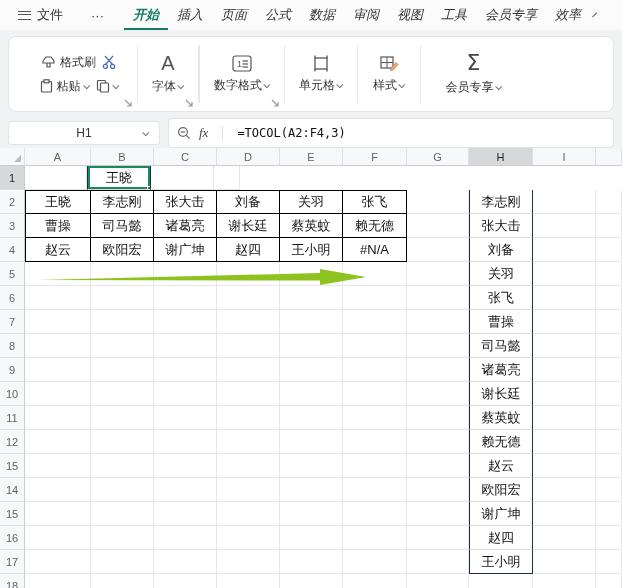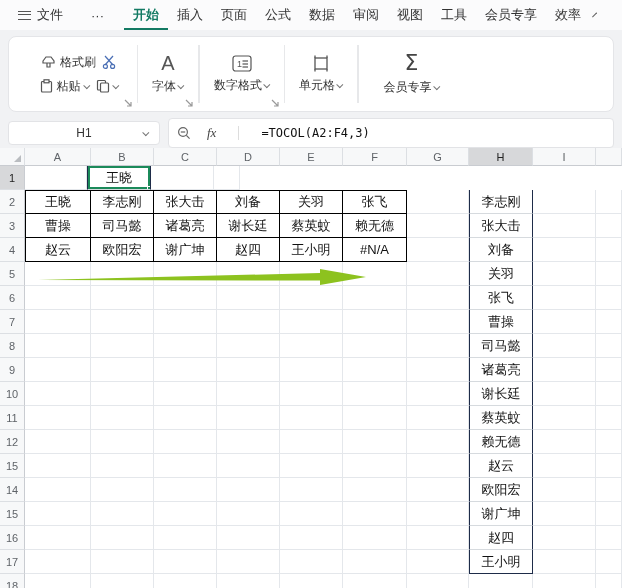--- a/index.html
+++ b/index.html
@@ -6,21 +6,21 @@
   html,body { width:622px; height:588px; overflow:hidden; background:#fff;
     font-family:"Liberation Sans","DejaVu Sans",sans-serif; color:#333; }
 
   
   .menubar { height:30px; background:#fbfbfc; display:flex; align-items:center;
     padding:0 10px; font-size:13px; white-space:nowrap; }
   .menubar .mi { padding:0 8px; height:30px; display:flex; align-items:center; cursor:default; }
   .hamburger { width:13px; height:9px; border-top:1.5px solid #555; border-bottom:1.5px solid #555; position:relative; margin-right:6px;}
   .hamburger:before { content:""; position:absolute; left:0; right:0; top:2.5px; border-top:1.5px solid #555;}
   .vdiv { width:1px; height:14px; background:#ddd; margin:0 6px; }
-  .tabs { display:flex; align-items:center; }
+  .tabs { display:flex; align-items:center;font-style:italic; }
   .tab { padding:0 9px; height:30px; line-height:29px; color:#333; }
   .tab.active { color:#137a63; font-weight:bold; border-bottom:2.5px solid #137a63; }
   .chev-r { width:6px; height:6px; border-top:1.5px solid #666; border-right:1.5px solid #666; transform:rotate(45deg); margin:0 4px; }
   .searchwrap { margin-left:10px; display:flex; align-items:center; }
 
   
   .toolbarzone { height:88px; background:#f1f2f4; padding:6px 8px; }
   .panel { background:#fff; border:1px solid #e4e5e8; border-radius:8px; height:76px;
     display:flex; align-items:stretch; position:relative; }
   .group { display:flex; flex-direction:column; align-items:center; justify-content:center;
@@ -37,21 +37,21 @@
   .icolines { width:16px; height:12px; display:flex; flex-direction:column; justify-content:space-between; align-items:center;}
   .icolines i { display:block; height:1.5px; background:#555; }
   .icolines i:nth-child(1){width:16px;} .icolines i:nth-child(2){width:11px;} .icolines i:nth-child(3){width:16px;}
 
   
   .fbar { height:30px; background:#f1f2f4; display:flex; align-items:center; padding:0 8px; gap:8px; }
   .namebox { width:152px; height:24px; background:#fff; border:1px solid #e2e3e6; border-radius:4px;
     display:flex; align-items:center; justify-content:center; font-size:12px; position:relative; }
   .namebox .caret { position:absolute; right:10px; }
   .ffield { flex:1; height:24px; background:#fff; border:1px solid #e2e3e6; border-radius:4px;
-    display:flex; align-items:center; padding:14px 8px; gap:16px; }
+    display:flex; align-items:center; padding:14px 8px; gap:8px; }
   .fx { font-family:"Liberation Serif",serif; font-style:italic; font-size:13px; color:#444; }
   .ftext { font-family:"DejaVu Sans Mono",monospace; font-size:12px; color:#111; }
 
   
   .grid { position:relative; width:622px; height:440px; background:#fff; overflow:hidden; font-size:13px; }
   .hrow, .grow { display:flex; }
   .hrow { height:18px; }
   .grow { height:24px; }
   .hc { background:#f7f8f9; border-right:1px solid #dcdfe3; border-bottom:1px solid #c9ccd1;
     font-size:11px; color:#5f6368; display:flex; align-items:center; justify-content:center; }
@@ -193,20 +193,32 @@
         <line x1="4" y1="14" x2="4" y2="16.5" stroke="#555" stroke-width="1.3"></line>
         <line x1="16" y1="14" x2="16" y2="16.5" stroke="#555" stroke-width="1.3"></line>
       </svg>
       <span class="lblrow">
           <span>单元格</span>
           <span class="caret"></span>
         </span>
     </div>
     <span class="gdiv"></span>
 
+    <div class="group" style="width:62px">
+      <svg class="ic" width="20" height="17" viewBox="0 0 20 17">
+        <rect x="2" y="2" width="12" height="11" fill="none" stroke="#555" stroke-width="1.2"></rect>
+        <line x1="2" y1="7.5" x2="14" y2="7.5" stroke="#555" stroke-width="1"></line>
+        <line x1="8" y1="2" x2="8" y2="13" stroke="#555" stroke-width="1"></line>
+        <path d="M12 13 L17 7.5 L19 9.5 L14 15 L11.5 15.5 Z" fill="#e8a87c" stroke="#c07a45" stroke-width="0.8"></path>
+      </svg>
+      <span class="lblrow">
+          <span>样式</span>
+          <span class="caret"></span>
+        </span>
+    </div>
     <span class="gdiv"></span>
 
     <div class="group" style="width:105px">
       <span class="sigma">Σ</span>
       <span class="lblrow">
           <span>会员专享</span>
           <span class="caret"></span>
         </span>
     </div>
   </div>

